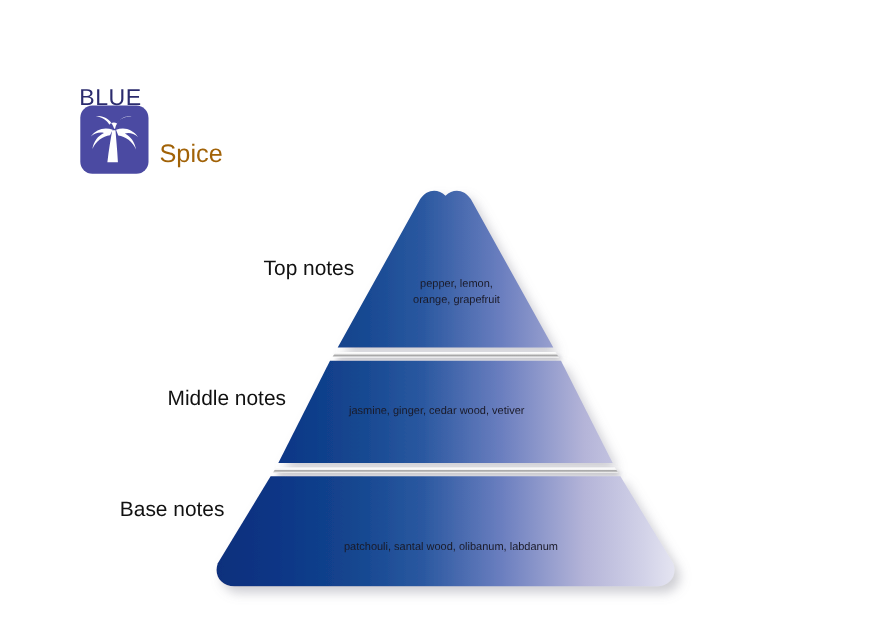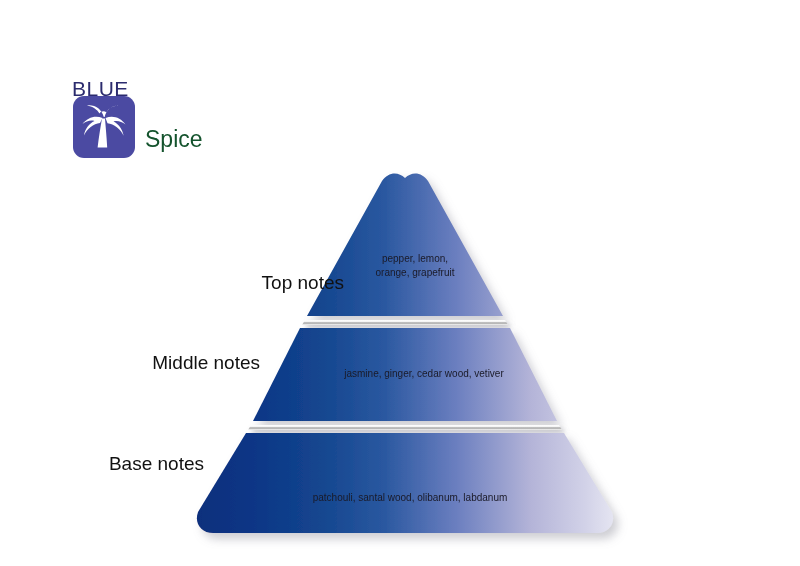--- a/index.html
+++ b/index.html
@@ -43,21 +43,21 @@
     height: 62px;
     background: #4b4aa2;
     border-radius: 11px;
   }
   #brand-logo svg { display: block; }
   #brand-sub {
     position: absolute;
     left: 75px;
     top: 66px;
     font-size: 23px;
-    color: #14532d;
+    color: #a16207;
     line-height: 1;
     white-space: nowrap;
   }
 
   
   #pyramid-wrap {
     position: absolute;
     left: 0px;
     top: 0px;
     width: 800px;
@@ -67,36 +67,36 @@
 
   
   .row-label {
     position: absolute;
     font-size: 19px;
     color: #111111;
     white-space: nowrap;
     text-align: right;
     line-height: 1;
   }
-  #label-top    { right: 456px; top: 235px; margin-top: 38px; }
+  #label-top    { right: 478px; top: 235px; }
   #label-middle { right: 540px; top: 353px; text-align: right; }
   #label-base   { right: 596px; top: 454px; text-align: right; }
 
   
   .notes-text {
     position: absolute;
     font-size: 10px;
     color: #1a1a28;
     text-align: center;
     line-height: 1.35;
     white-space: pre-line;
     pointer-events: none;
   }
   #notes-top    { left: 330px; top: 252px; width: 170px; }
-  #notes-middle { left: 279px; top: 367px; width: 290px; text-align: center; }
+  #notes-middle { left: 252px; top: 367px; width: 290px; text-align: center; }
   #notes-base   { left: 225px; top: 467px; width: 370px; margin-top: 24px; }
 </style>
 </head>
 <body>
 
 <div id="brand">
 
   <div id="brand-word">BLUE</div>
 
   <div id="brand-logo">

